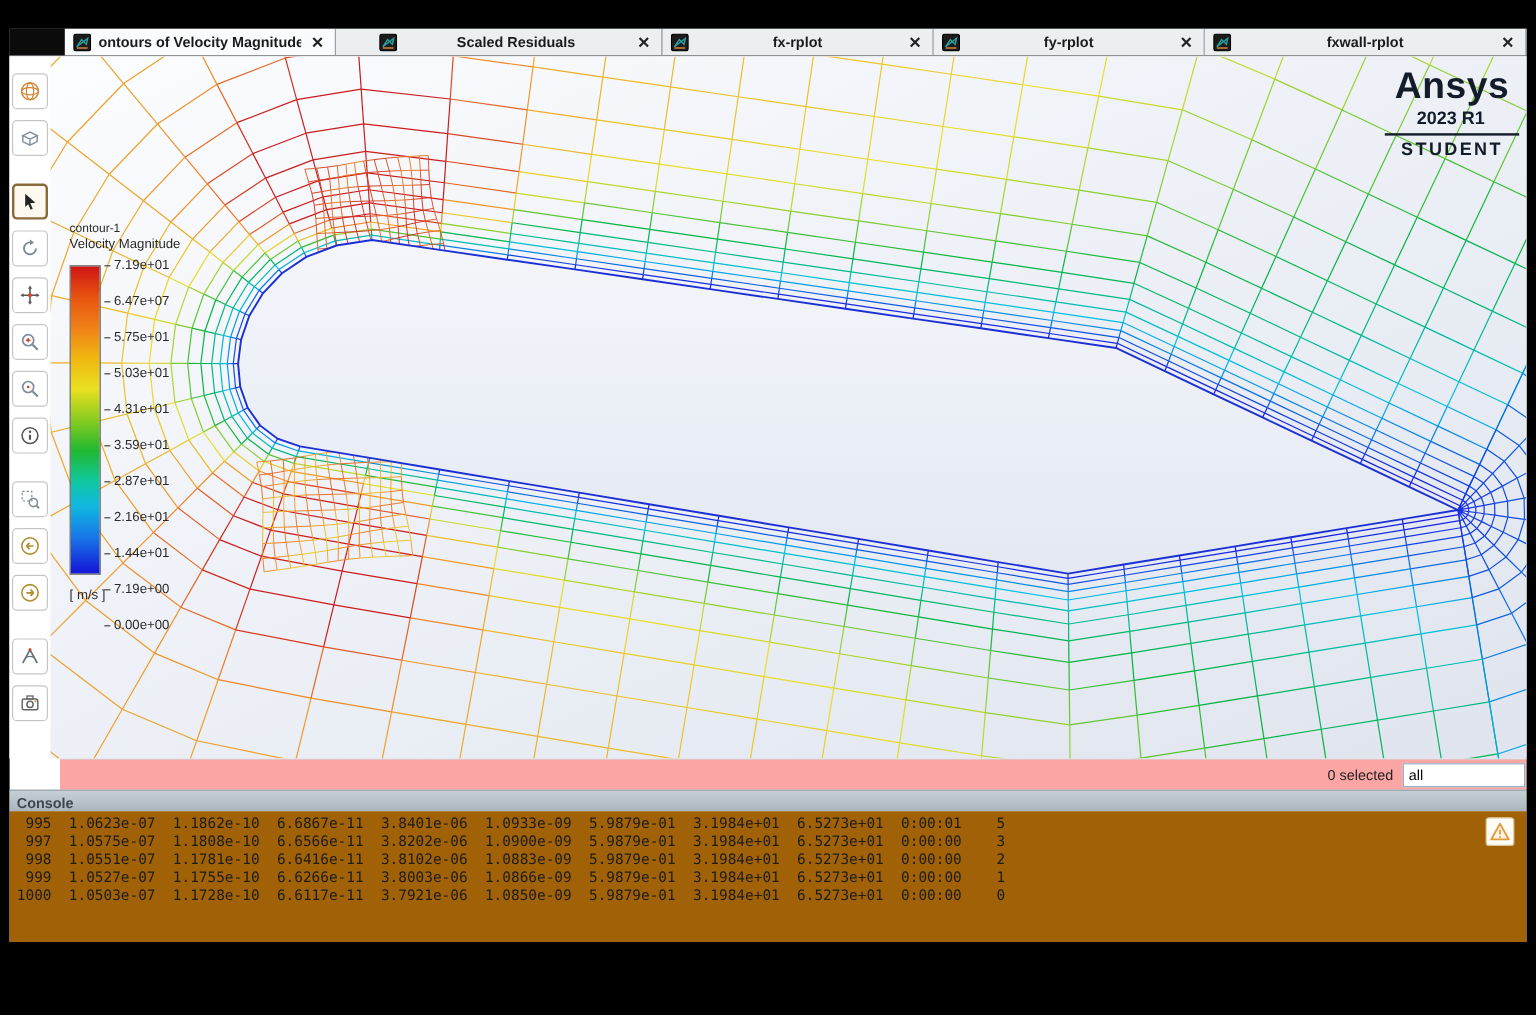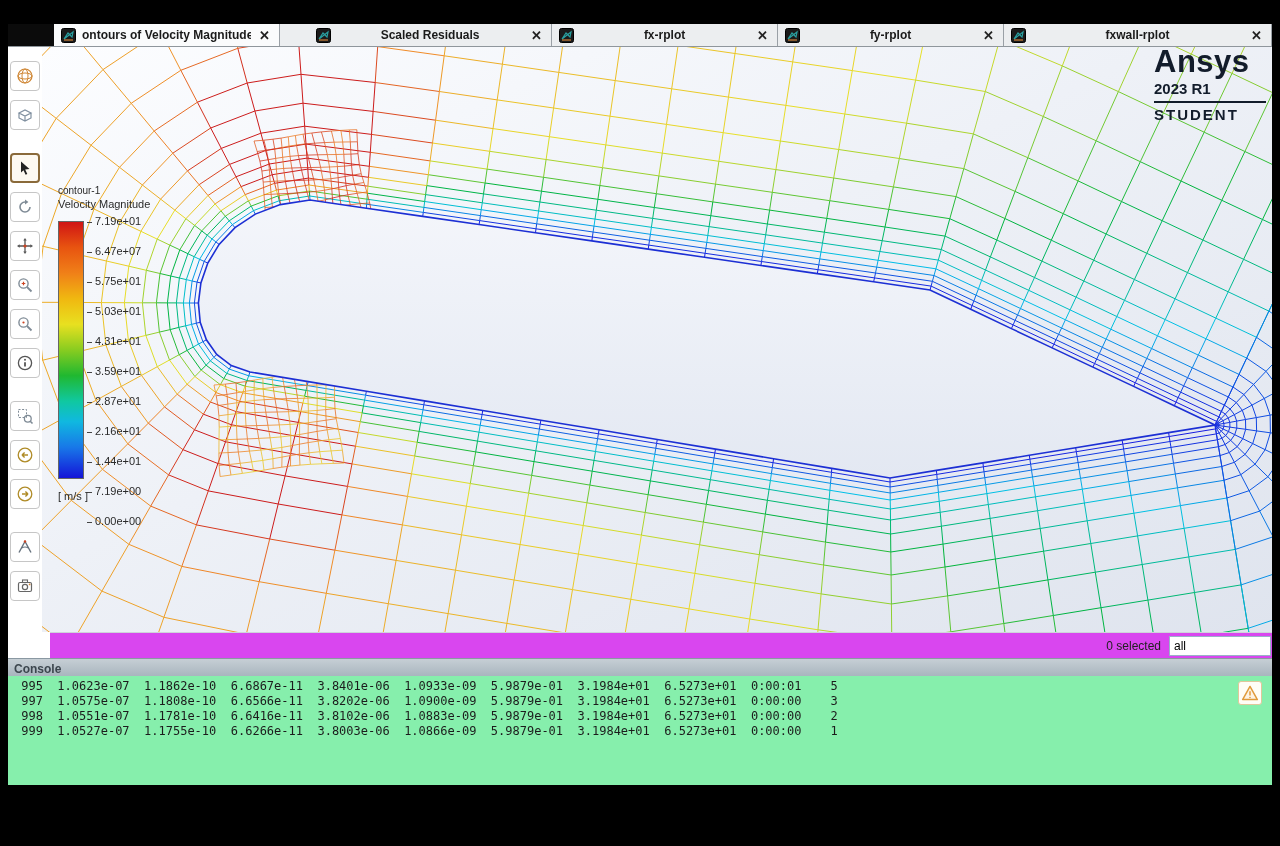--- a/index.html
+++ b/index.html
@@ -40,38 +40,38 @@
   .legend-bar { width:26px; height:258px; border:1px solid #666; margin-top:5px;
     background:linear-gradient(to bottom,#d01414 0%,#e85410 10%,#f08018 20%,#f0b810 30%,
       #e8e020 40%,#88cc20 50%,#20b830 60%,#10c8a0 70%,#10b8e0 78%,#1878e8 88%,#1414d8 100%); }
   .legend-ticks { display:flex; flex-direction:column; justify-content:space-between; height:268px;gap:19px; }
   .ltick { font-size:11px; line-height:11px; white-space:nowrap; }
   .ltick::before { content:""; display:inline-block; width:5px; height:1px; background:#444;
                    margin-right:3px; vertical-align:middle; }
   .legend-unit { font-size:11px; margin-top:6px; }
 
   
-  .logo { position:absolute; right:6px; top:0; width:112px; color:#121c2b; text-align:left; }
+  .logo { position:absolute; right:6px; top:10px; width:112px; color:#121c2b; text-align:center; }
   .logo-brand { font-size:31px; font-weight:bold; letter-spacing:0.5px; line-height:30px; }
   .logo-version { font-size:15px; font-weight:bold; margin:3px 2px 4px 0; }
   .logo-rule { border-top:2px solid #121c2b; margin-bottom:3px; }
   .logo-edition { font-size:15px; font-weight:bold; letter-spacing:2px; }
 
   
   .statusrow { height:26px; display:flex; align-items:center; justify-content:flex-end; gap:8px;
-               background:#d946ef; border-top:1px solid #cfd4da; padding-right:1px;margin-left:42px; }
+               background:#fca5a5; border-top:1px solid #cfd4da; padding-right:1px;margin-left:42px; }
   .sel-label { font-size:12px; color:#222; }
   .filter-input { width:102px; height:20px; border:1px solid #9ab0c8; font-size:12px;
                   padding:0 4px; font-family:"Liberation Sans",sans-serif; }
 
   
   .console-header { height:18px; background:linear-gradient(#c6cfd5,#a9b5be);
                     border-top:1px solid #8a98a2; display:flex; align-items:flex-end;
                     padding-left:6px; font-size:12px; font-weight:bold; color:#3c464e; }
-  .console { position:relative; height:109px; background:#86efac; overflow:hidden;
+  .console { position:relative; height:109px; background:#a16207; overflow:hidden;
              padding:3px 0 0 6px; }
   .crow { font-family:"DejaVu Sans Mono","Liberation Mono",monospace; font-size:12px;
           line-height:15px; white-space:pre; color:#1c1c1c; }
   .warnbtn { position:absolute; right:10px; top:5px; width:24px; height:24px;
              border:1px solid #e0c79a; border-radius:3px; background:#fffdf6;
              display:flex; align-items:center; justify-content:center; }
 </style>
 </head>
 <body>
 
@@ -2199,20 +2199,21 @@
 
   <div class="console-header">
     <span>Console</span>
   </div>
   <div class="console">
     <div>
         <div class="crow"> 995  1.0623e-07  1.1862e-10  6.6867e-11  3.8401e-06  1.0933e-09  5.9879e-01  3.1984e+01  6.5273e+01  0:00:01    5</div>
         <div class="crow"> 997  1.0575e-07  1.1808e-10  6.6566e-11  3.8202e-06  1.0900e-09  5.9879e-01  3.1984e+01  6.5273e+01  0:00:00    3</div>
         <div class="crow"> 998  1.0551e-07  1.1781e-10  6.6416e-11  3.8102e-06  1.0883e-09  5.9879e-01  3.1984e+01  6.5273e+01  0:00:00    2</div>
         <div class="crow"> 999  1.0527e-07  1.1755e-10  6.6266e-11  3.8003e-06  1.0866e-09  5.9879e-01  3.1984e+01  6.5273e+01  0:00:00    1</div>
+        <div class="crow">1000  1.0503e-07  1.1728e-10  6.6117e-11  3.7921e-06  1.0850e-09  5.9879e-01  3.1984e+01  6.5273e+01  0:00:00    0</div>
       </div>
     <div class="warnbtn">
       <svg width="18" height="18" viewBox="0 0 22 22">
         <path d="M11,3 L20,19 H2 Z" fill="#fdf3e3" stroke="#e09a3a" stroke-width="1.8" stroke-linejoin="round"></path>
         <line x1="11" y1="9" x2="11" y2="14" stroke="#e09a3a" stroke-width="1.8"></line>
         <circle cx="11" cy="16.5" r="1" fill="#e09a3a"></circle>
       </svg>
     </div>
   </div>
 </div>

